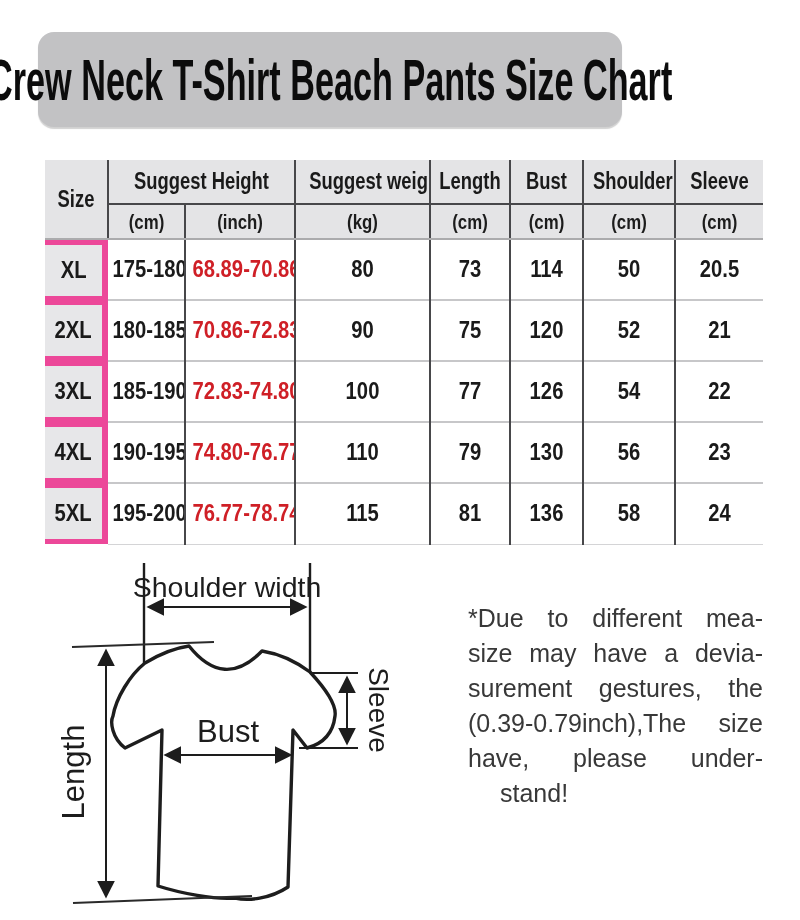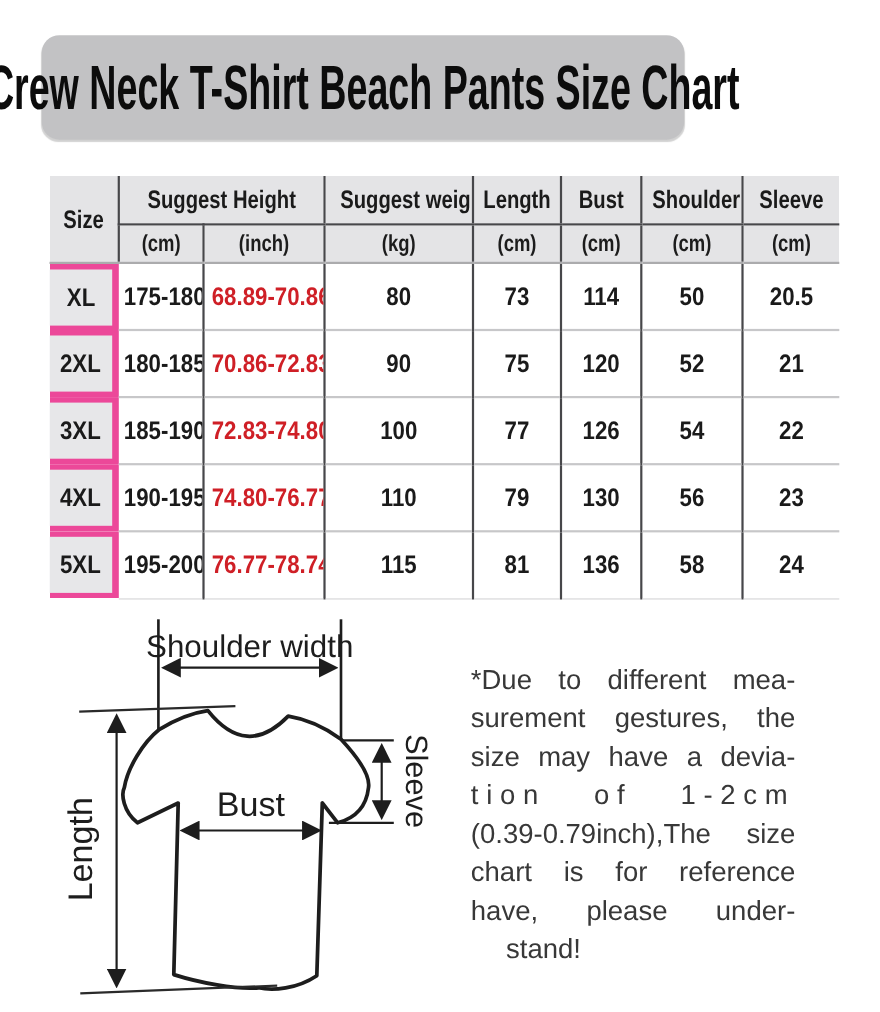--- a/index.html
+++ b/index.html
@@ -40,21 +40,21 @@
   td.size-cell{background:#ec4899;}
   .size-box{background:#e7e7e9;margin:4px 6px 4px 0;height:51px;
             display:flex;align-items:center;justify-content:center;}
   .red{color:#cf1f26;}
 
   
   .diagram{position:absolute;left:0;top:0;}
   .diagram text{font-family:"Liberation Sans", sans-serif;fill:#1d1d1d;}
 
   
-  .disclaimer{position:absolute;left:428px;top:601px;width:295px;
+  .disclaimer{position:absolute;left:468px;top:601px;width:295px;
               font-size:25px;line-height:35px;color:#383838;}
   .d-line{text-align:justify;text-align-last:justify;white-space:nowrap;}
   .d-line.spread{letter-spacing:7px;}
   .d-line.last{text-align:left;text-align-last:left;margin-left:32px;}
 </style>
 </head>
 <body>
 
 <div class="banner">
   <div class="banner-title">Crew Neck T-Shirt Beach Pants Size Chart</div>
@@ -291,20 +291,18 @@
   <text x="228" y="742" text-anchor="middle" font-size="31">Bust</text>
 
   <line x1="310" y1="673" x2="358" y2="673" stroke="#1d1d1d" stroke-width="2"></line>
   <line x1="299" y1="748" x2="358" y2="748" stroke="#1d1d1d" stroke-width="2"></line>
   <line x1="347" y1="679" x2="347" y2="742" stroke="#1d1d1d" stroke-width="2" marker-start="url(#ah)" marker-end="url(#ah)"></line>
   <text x="369" y="710" text-anchor="middle" font-size="28" transform="rotate(90 369 710)">Sleeve</text>
 </svg>
 
 <div class="disclaimer">
   <div class="d-line">*Due to different mea-</div>
+  <div class="d-line">size may have a devia-</div>
   <div class="d-line">surement gestures, the</div>
-  <div class="d-line">size may have a devia-</div>
-  <div class="d-line spread">tion of 1-2cm</div>
   <div class="d-line">(0.39-0.79inch),The size</div>
-  <div class="d-line">chart is for reference</div>
   <div class="d-line">have, please under-</div>
   <div class="d-line last">stand!</div>
 </div>
 
 </body></html>

